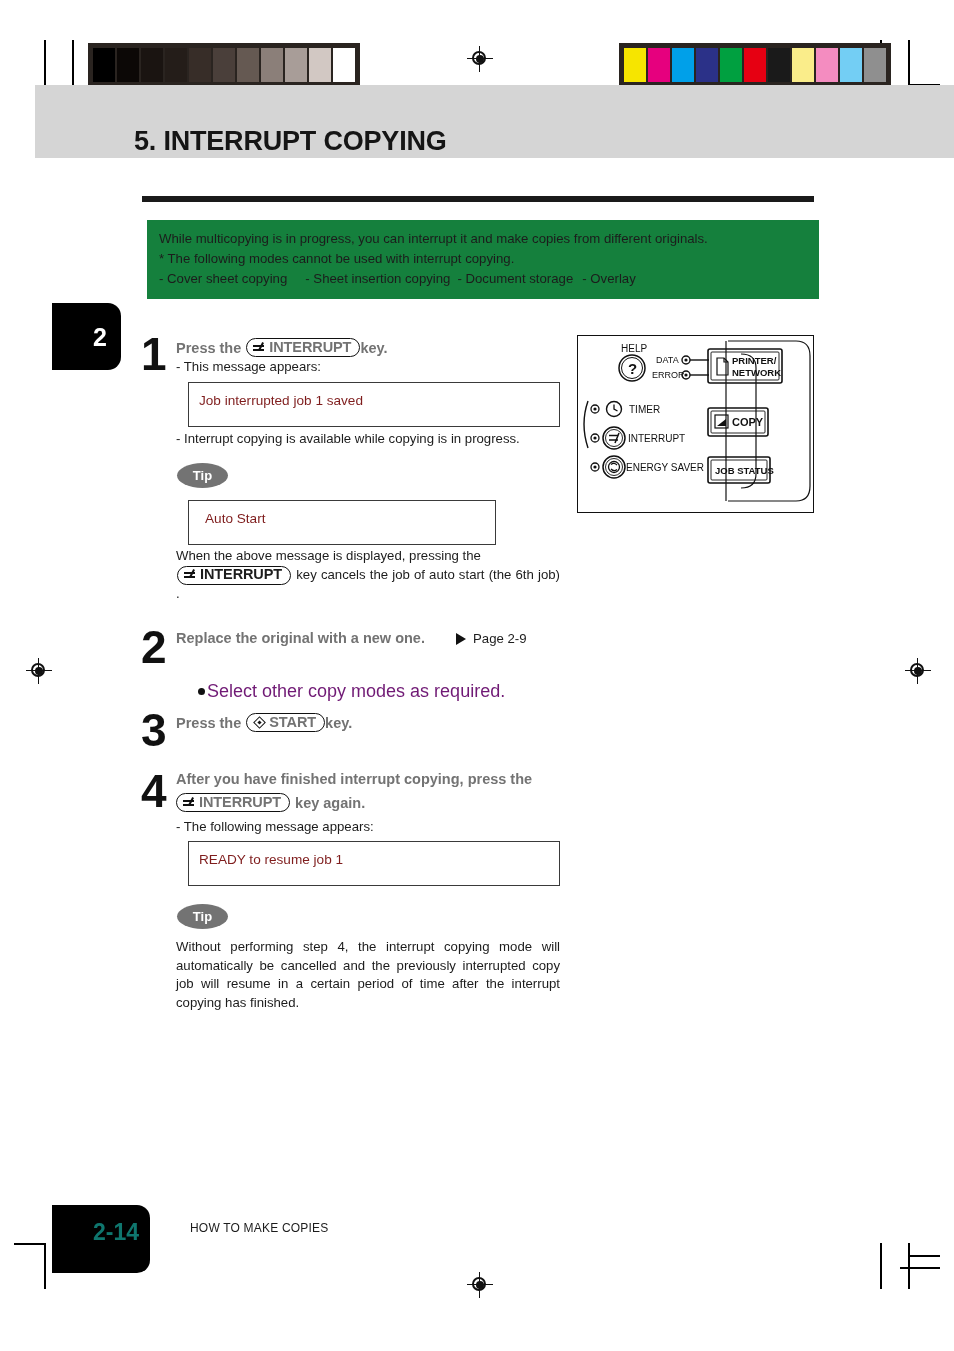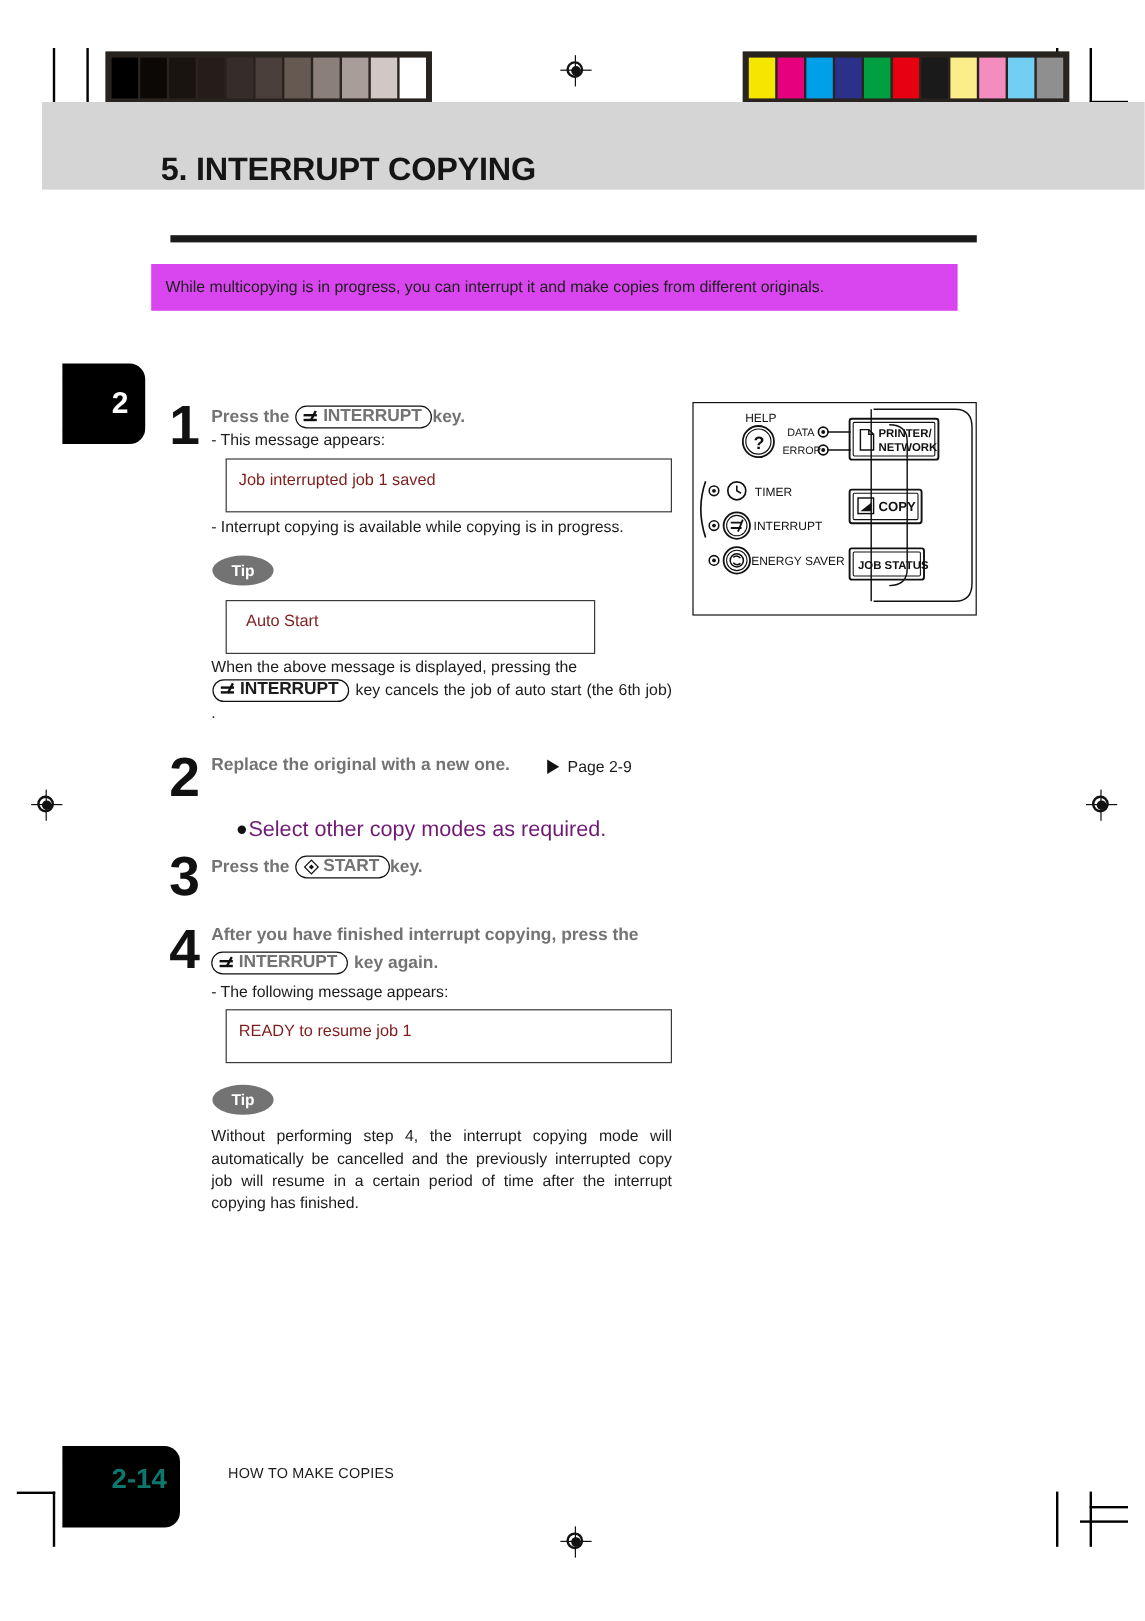--- a/index.html
+++ b/index.html
@@ -61,22 +61,22 @@
   }
 
   .rule {
     position: absolute;
     left: 142px; top: 196px; width: 672px; height: 6px;
     background: #1a1a1a;
   }
 
   .intro-box {
     position: absolute;
-    left: 126px; top: 220px; width: 672px;
-    background: #d946ef;
+    left: 147px; top: 220px; width: 672px;
+    background: #15803d;
     padding: 10px 12px 12px 12px;
     box-sizing: border-box;
   }
   .intro-box p {
     margin: 0 0 3px 0;
     font-size: 13.2px;
     line-height: 17px;
     color: #1c1c1c;
   }
   .intro-box p:last-child { margin-bottom: 0; }
@@ -341,20 +341,22 @@
     <div class="dot"></div>
 </div>
 
 <div class="header-band"></div>
 <div class="chapter-title">5. INTERRUPT COPYING</div>
 
 <div class="rule"></div>
 
 <div class="intro-box">
   <p>While multicopying is in progress, you can interrupt it and make copies from different originals.</p>
+  <p>* The following modes cannot be used with interrupt copying.</p>
+  <p><span>- Cover sheet copying</span><span class="gapcell gap-a"></span><span>- Sheet insertion copying</span><span class="gapcell gap-b"></span><span>- Document storage</span><span class="gapcell gap-c"></span><span>- Overlay</span></p>
 </div>
 
 <div class="chapter-tab">
   <span>2</span>
 </div>
 
 <div class="stepnum" style="left:141px; top:331px;">1</div>
 
 <div class="steptitle" style="left:176px; top:338px;">
   <span>Press the</span>

